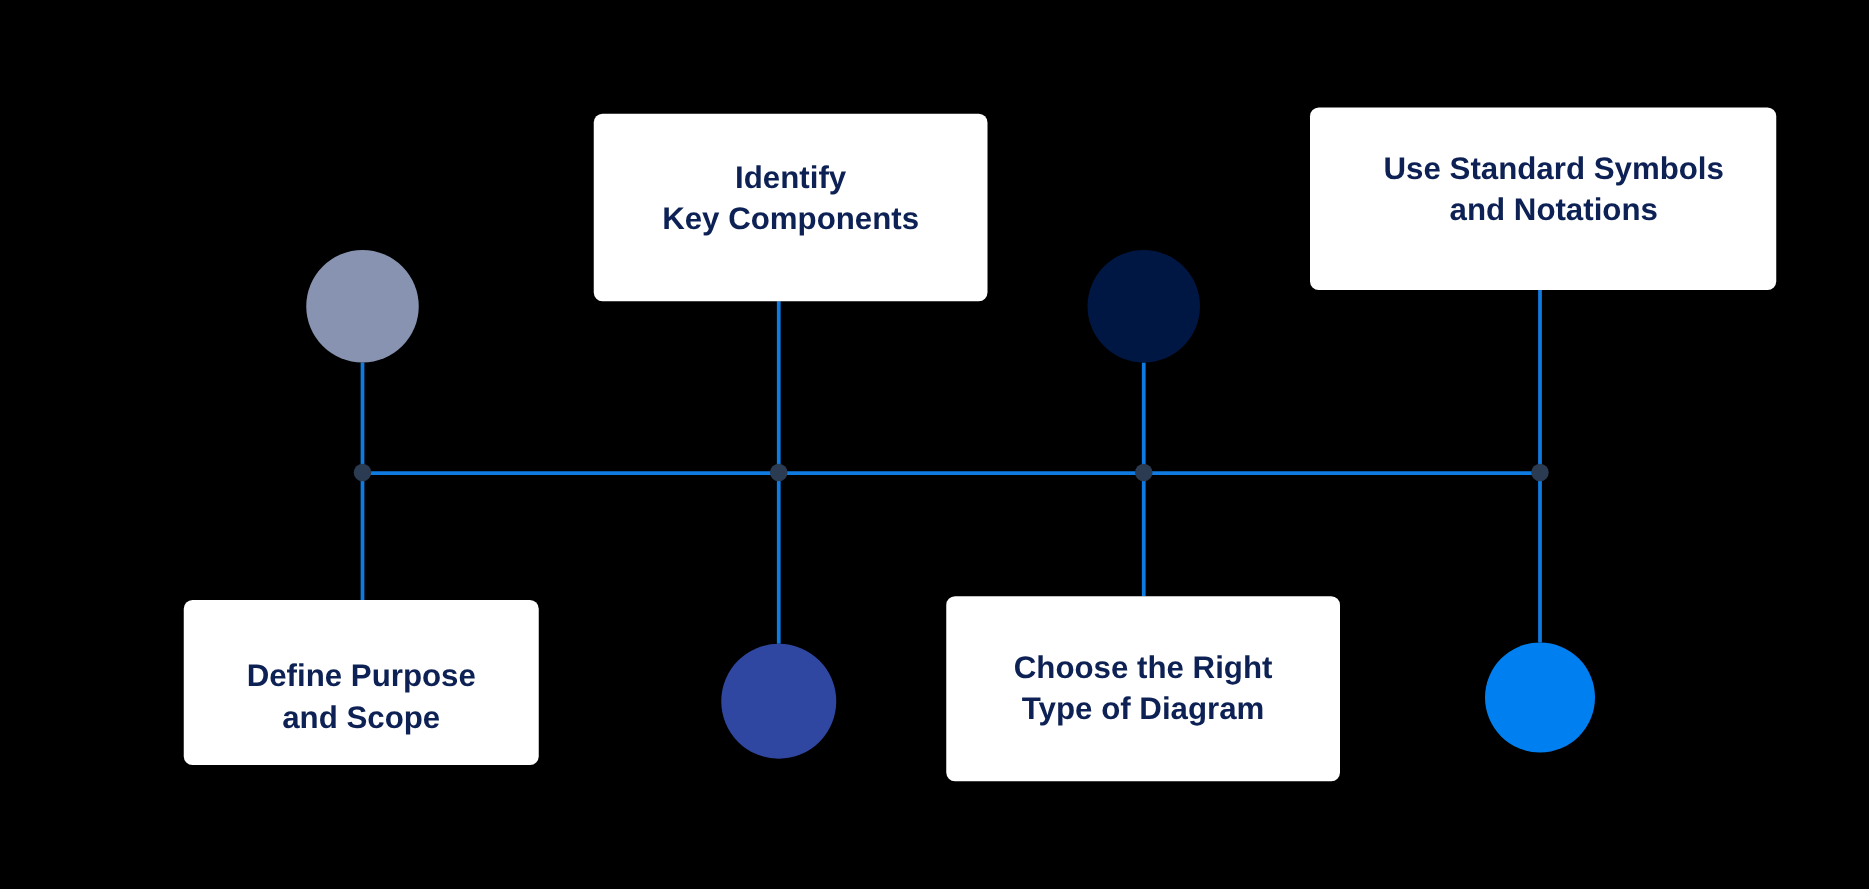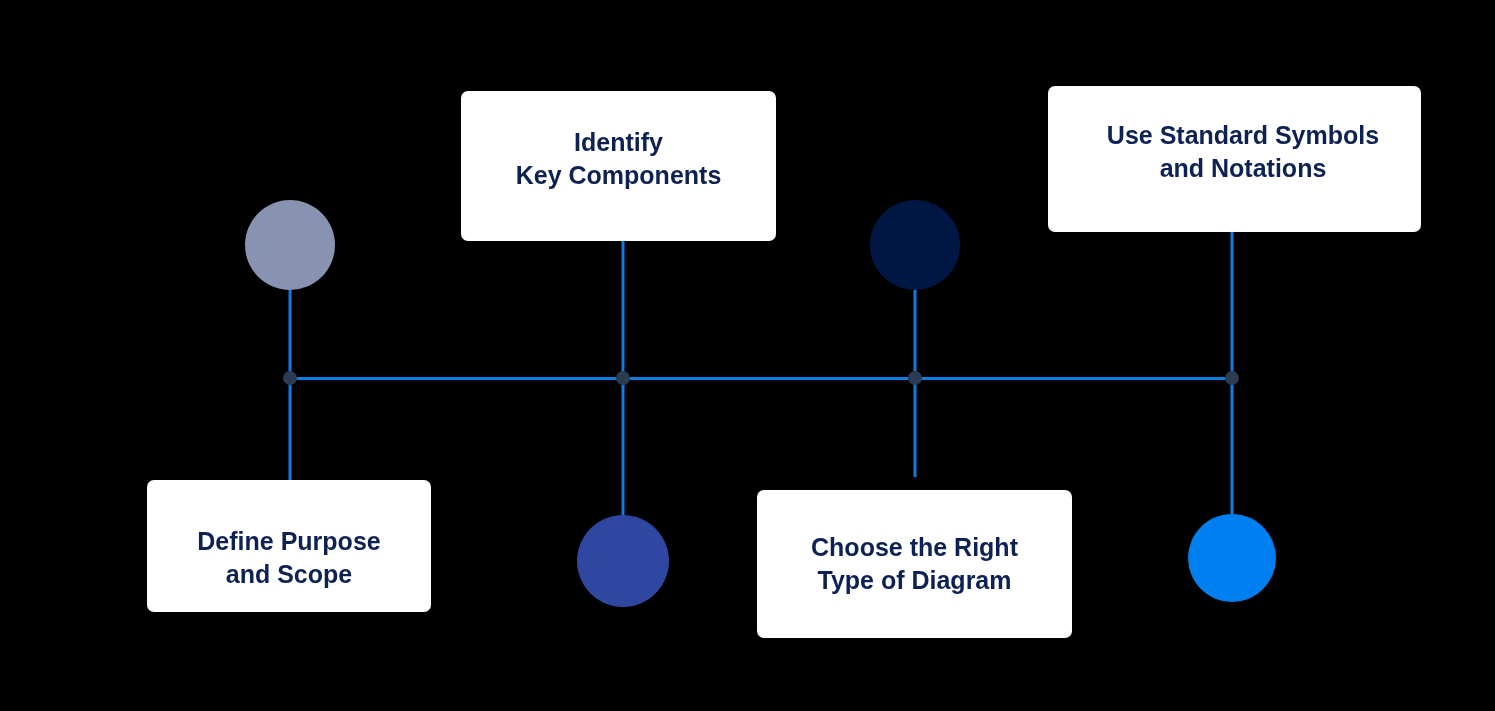--- a/index.html
+++ b/index.html
@@ -92,25 +92,25 @@
 
   <div class="node-dot" id="dot-0" style="left: 290px; top: 378px; background: rgb(43, 59, 82);"></div>
   <div class="node-dot" id="dot-1" style="left: 623px; top: 378px; background: rgb(43, 59, 82);"></div>
   <div class="node-dot" id="dot-2" style="left: 915px; top: 378px; background: rgb(43, 59, 82);"></div>
   <div class="node-dot" id="dot-3" style="left: 1232px; top: 378px; background: rgb(43, 59, 82);"></div>
 
   <div class="card card-bottom" id="card-0" style="left: 147px; top: 480px; width: 284px; height: 132px; background: rgb(255, 255, 255);">
     <span class="card-text" style="color: rgb(13, 33, 85); margin-top: 24px;">Define Purpose
 and Scope</span>
   </div>
-  <div class="card card-top" id="card-1" style="left: 461px; top: 91px; width: 315px; height: 150px; background: rgb(255, 255, 255);">
+  <div class="card card-top" id="card-1" style="left: 475px; top: 91px; width: 315px; height: 150px; background: rgb(255, 255, 255);">
     <span class="card-text" style="color: rgb(13, 33, 85);">Identify
 Key Components</span>
   </div>
-  <div class="card card-bottom" id="card-2" style="left: 757px; top: 490px; width: 315px; height: 148px; background: rgb(255, 255, 255);">
+  <div class="card card-bottom" id="card-2" style="left: 757px; top: 477px; width: 315px; height: 148px; background: rgb(255, 255, 255);">
     <span class="card-text" style="color: rgb(13, 33, 85);">Choose the Right
 Type of Diagram</span>
   </div>
   <div class="card card-top" id="card-3" style="left: 1048px; top: 86px; width: 373px; height: 146px; background: rgb(255, 255, 255); padding-left: 29px;">
     <span class="card-text" style="color: rgb(13, 33, 85);">Use Standard Symbols
 and Notations</span>
   </div>
 
 </div>
 

